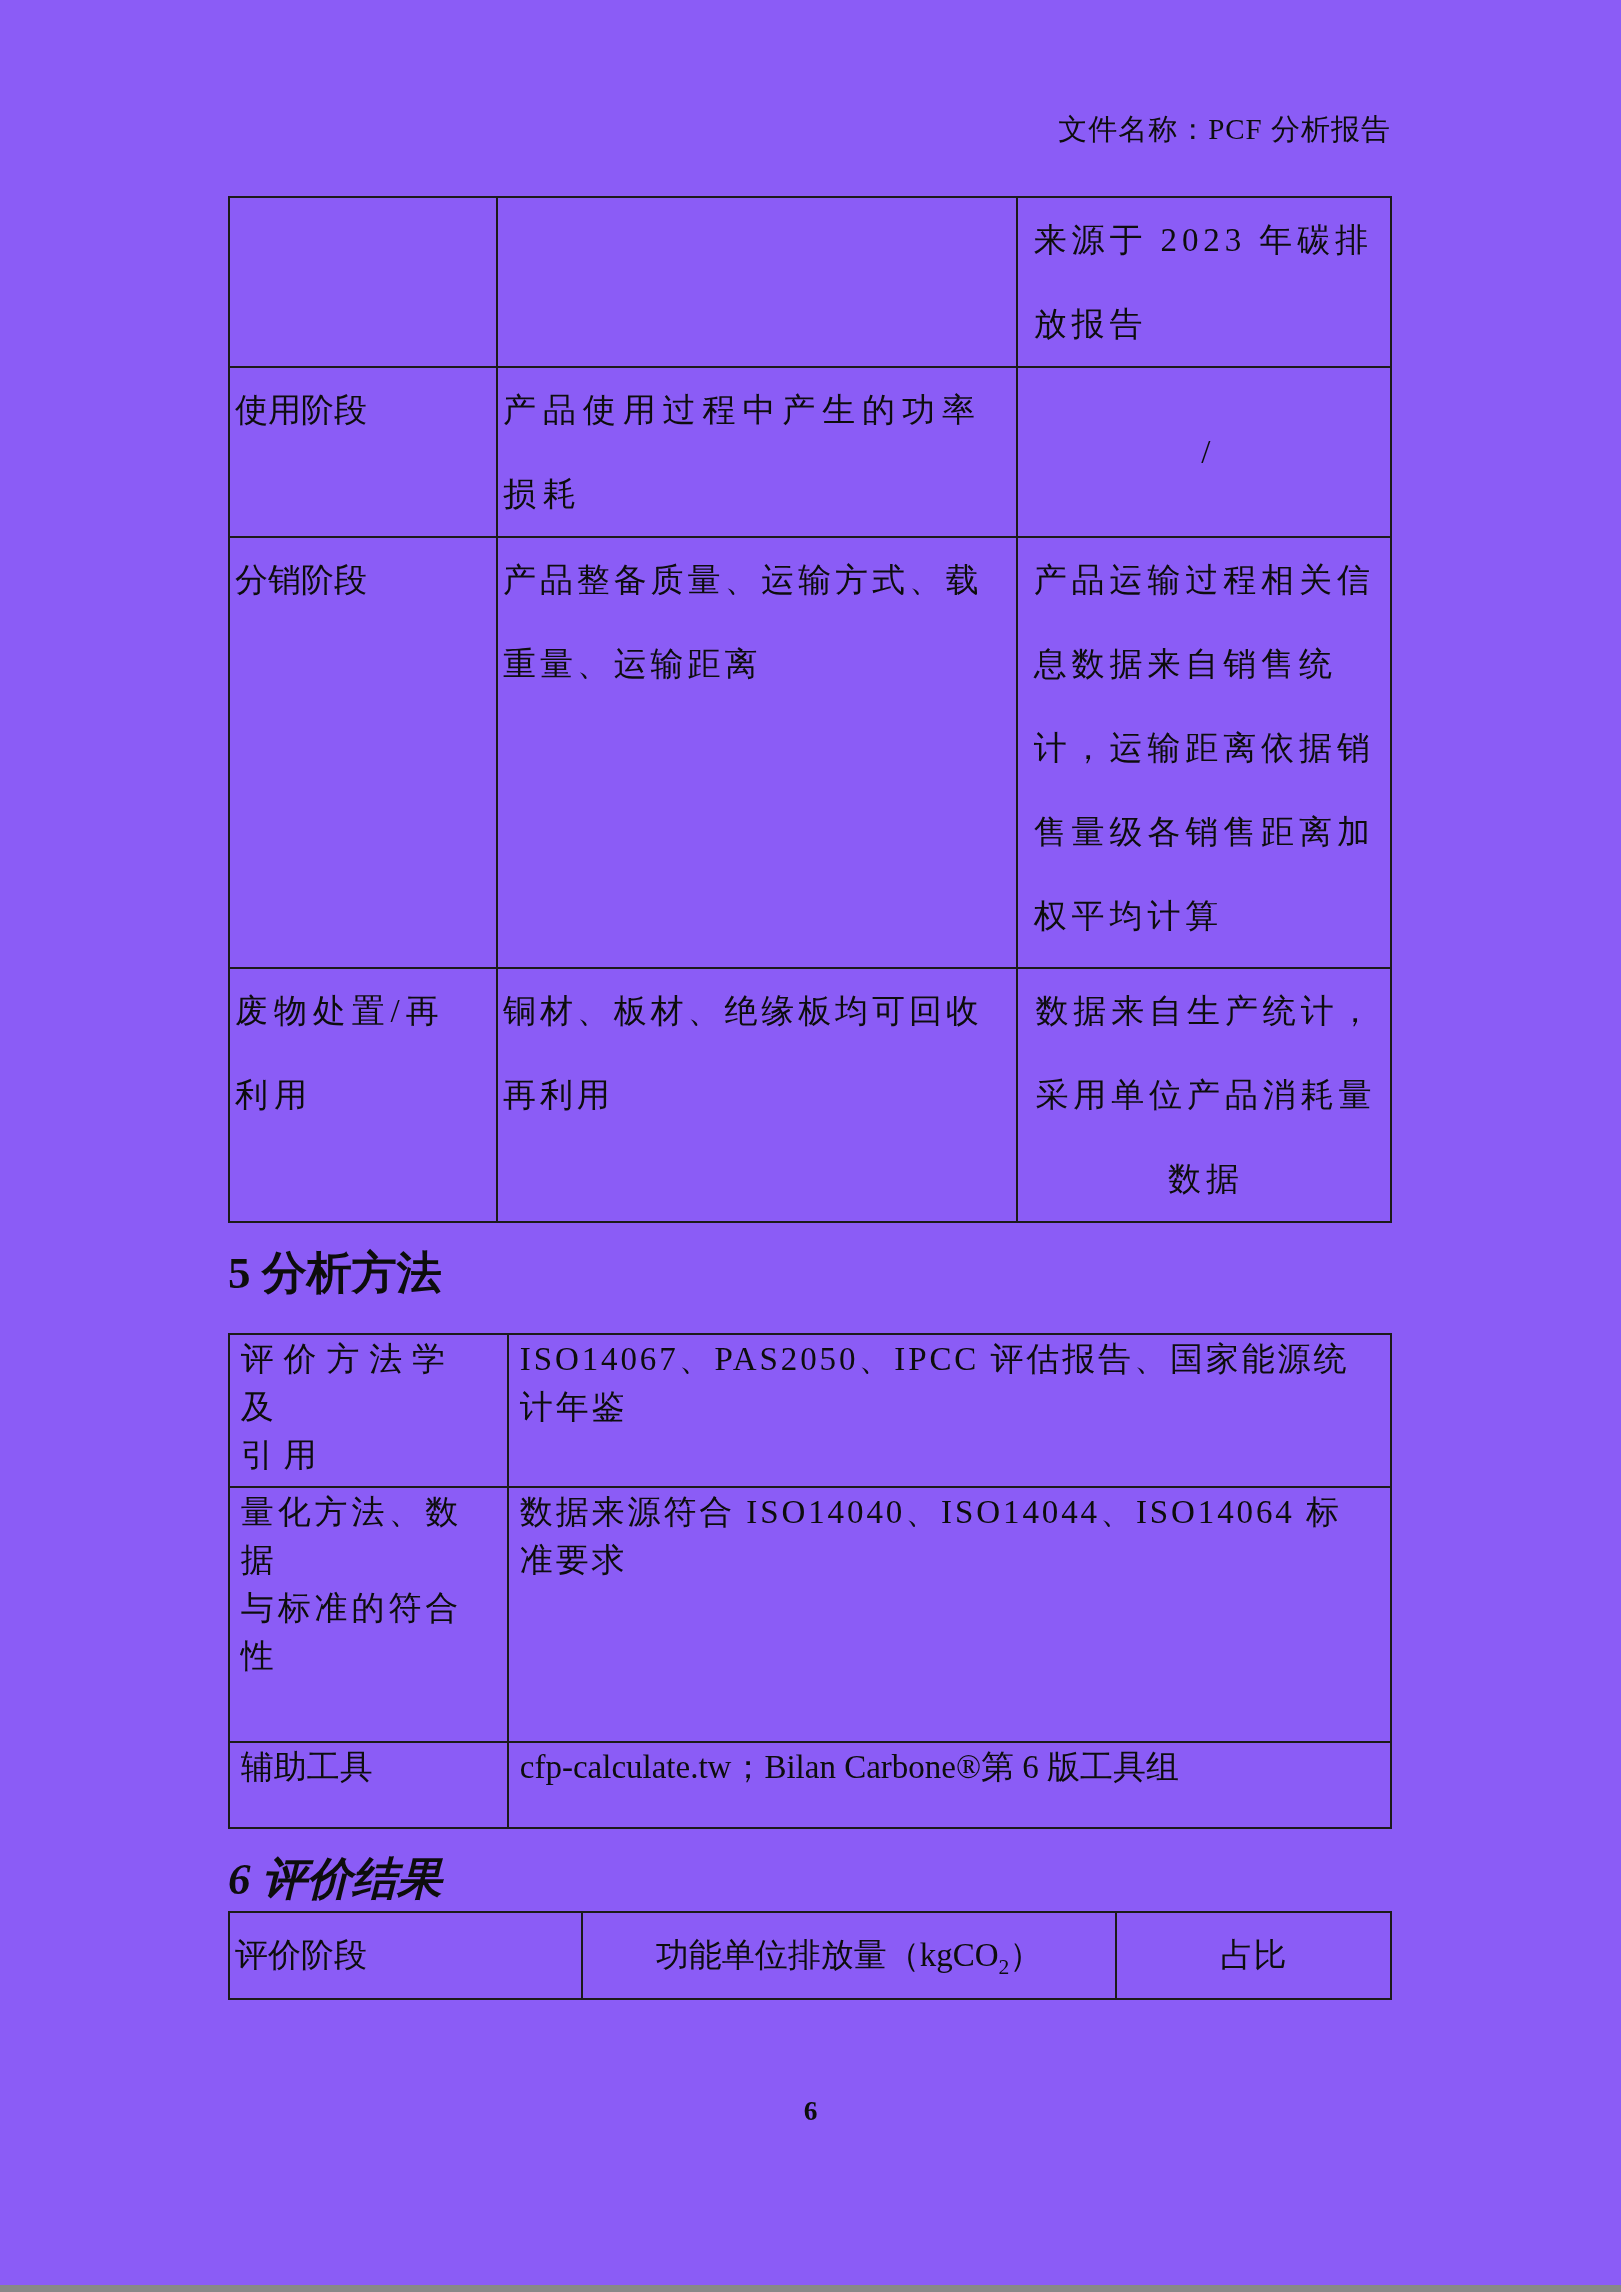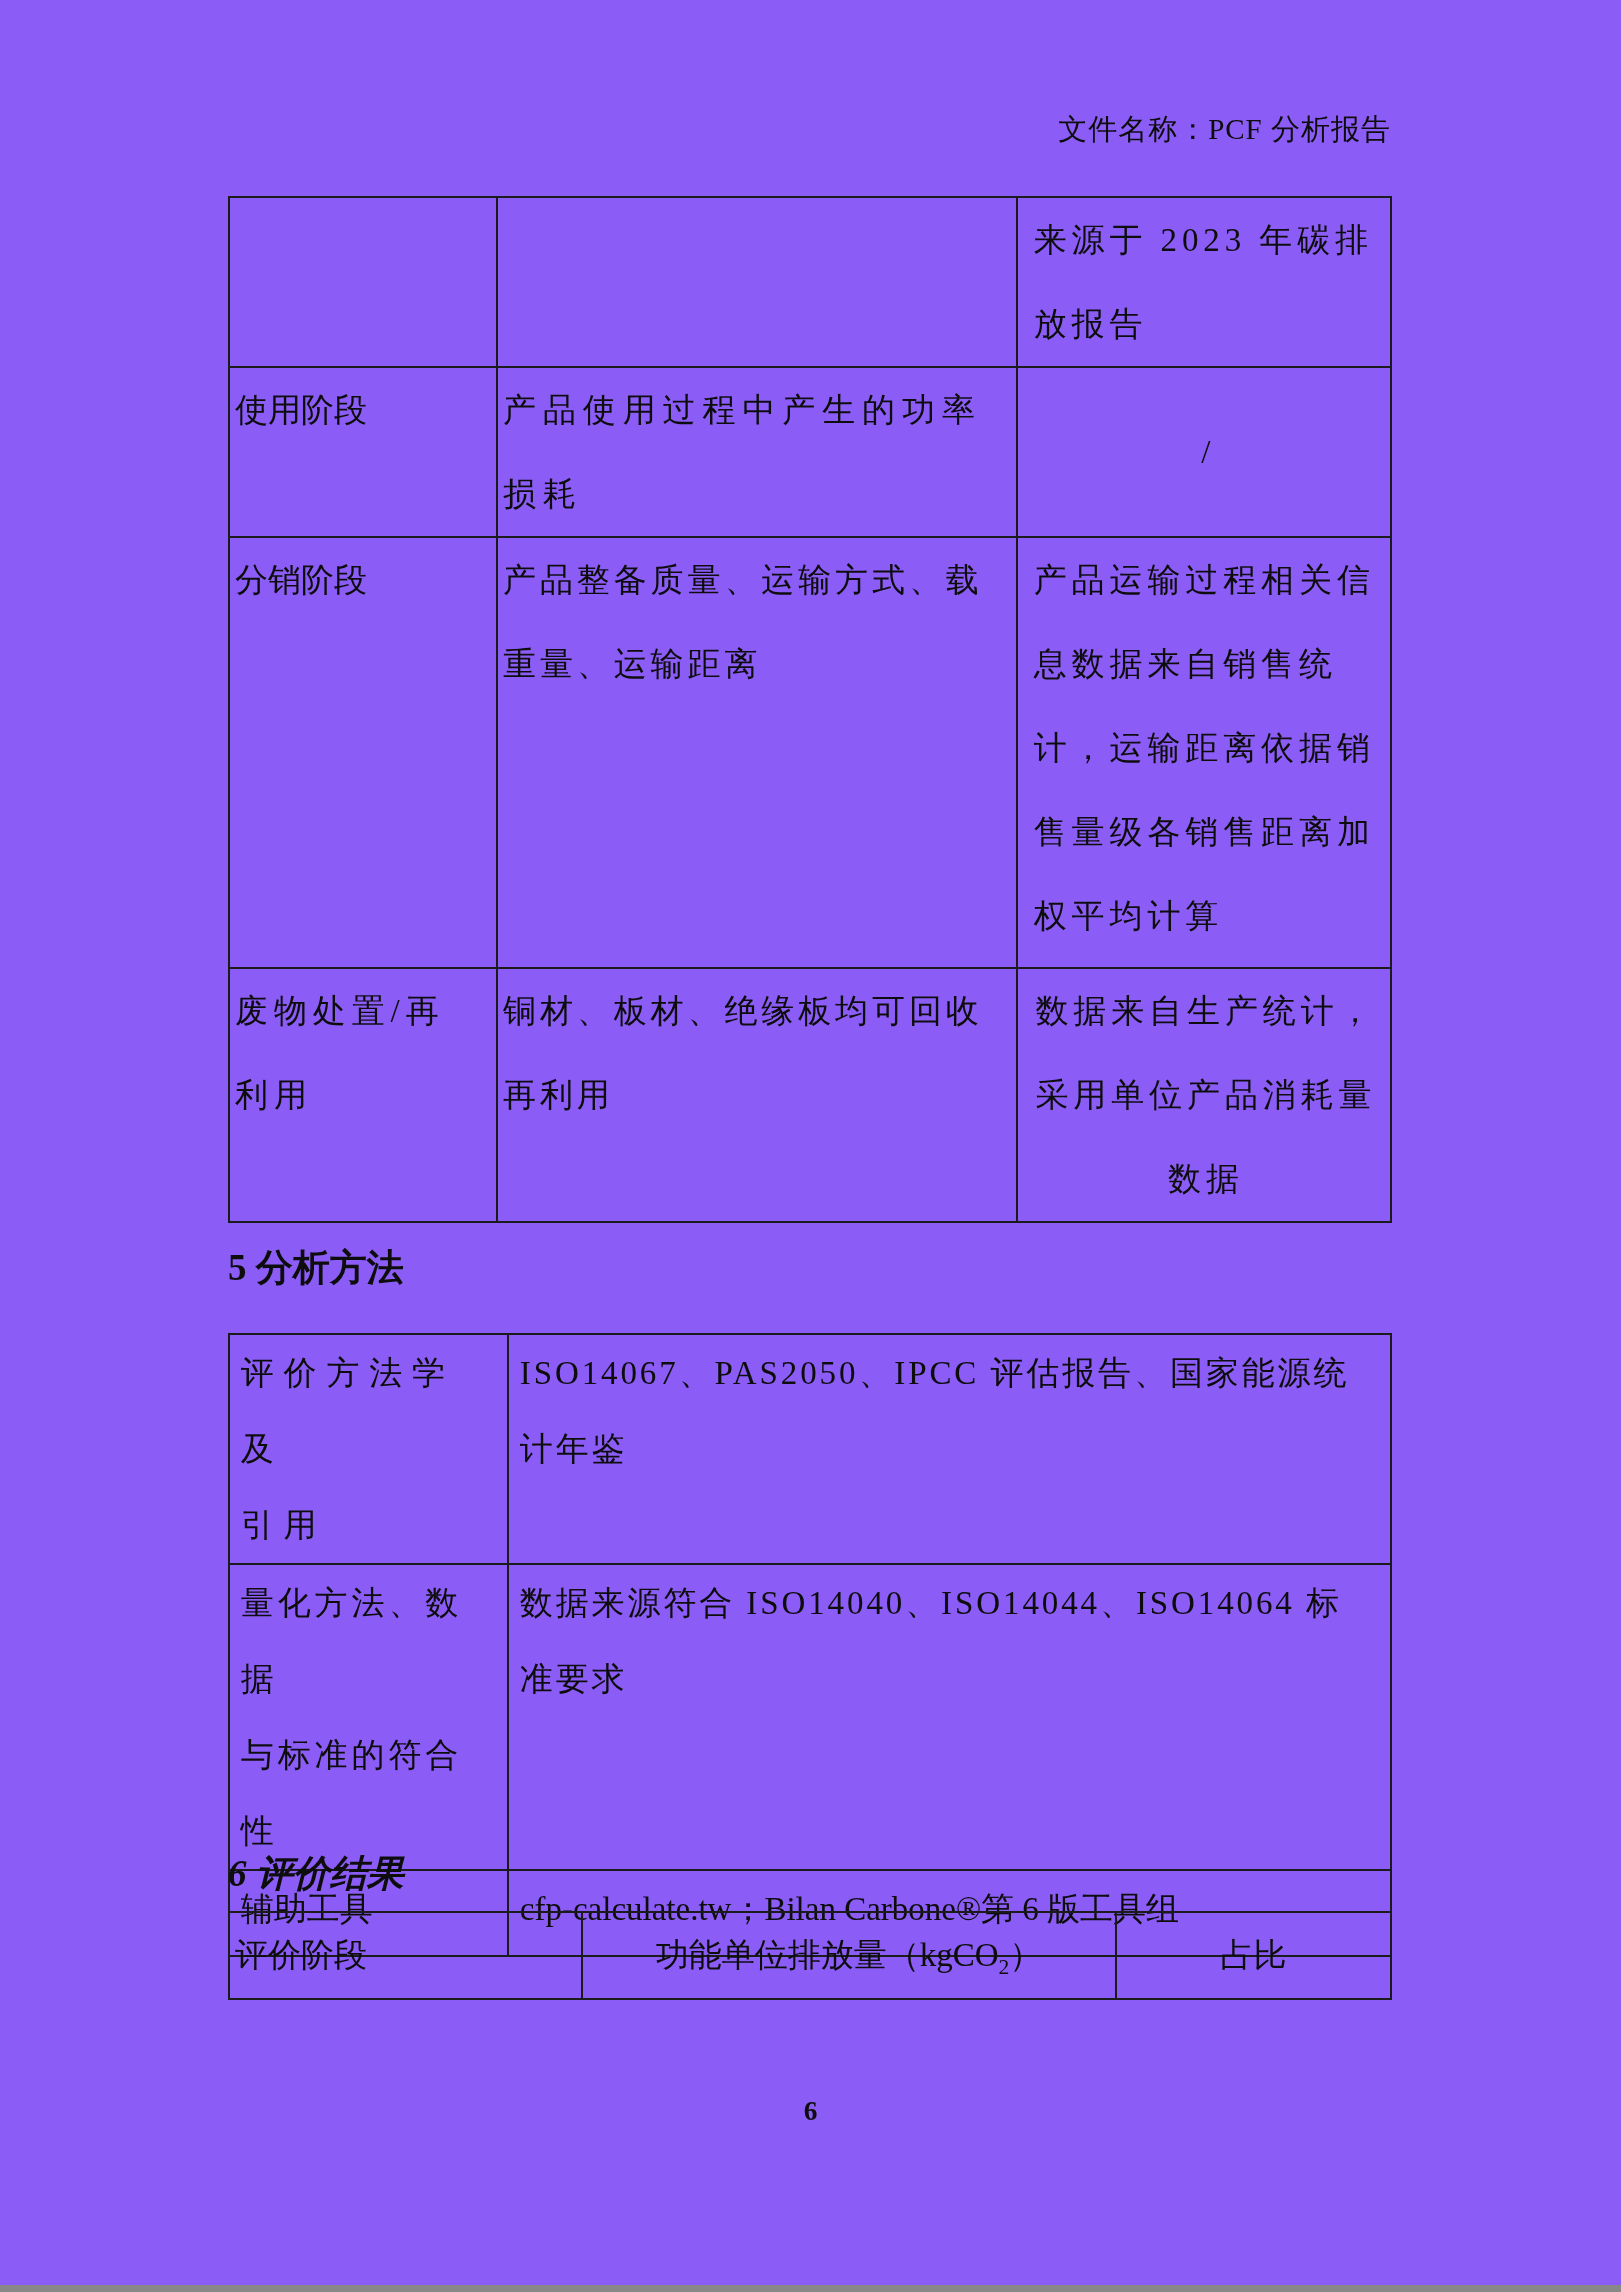--- a/index.html
+++ b/index.html
@@ -15,21 +15,21 @@
   .doc-header{
     position:absolute;
     top:110px;right:230px;
     font-size:29px;
     letter-spacing:1px;
     white-space:nowrap;
   }
   .sec-heading{
     position:absolute;
     left:228px;
-    font-size:37px;
+    font-size:45px;
     font-weight:bold;
     white-space:nowrap;
   }
   #heading-5{top:1243px;}
   #heading-6{top:1849px;font-style:italic;}
   table.doc-table{
     position:absolute;
     left:228px;
     width:1162px;
     border-collapse:collapse;
@@ -42,21 +42,21 @@
     border:2px solid #1b1b1b;
     vertical-align:top;
     font-weight:normal;
     font-size:33px;
     padding:0 5px;
     white-space:pre-line;
     overflow:hidden;
     text-align:left;
   }
   #table-1 td{line-height:84px;}
-  #table-2 td{line-height:76px;}
+  #table-2 td{line-height:48px;}
   #table-3 td,#table-3 th{line-height:84px;border-radius:10px;}
   #table-1 td.c3{padding-left:15.7px;padding-right:11.8px;}
   #table-2 td{padding:0 10.8px;}
   .vm{vertical-align:middle !important;}
   .ctr{text-align:center !important;}
   .ls3{letter-spacing:2.9px;}
   .ls4{letter-spacing:3.9px;}
   .ls5{letter-spacing:4.9px;}
   .ls6{letter-spacing:5.9px;}
   .ls7{letter-spacing:6.9px;}

